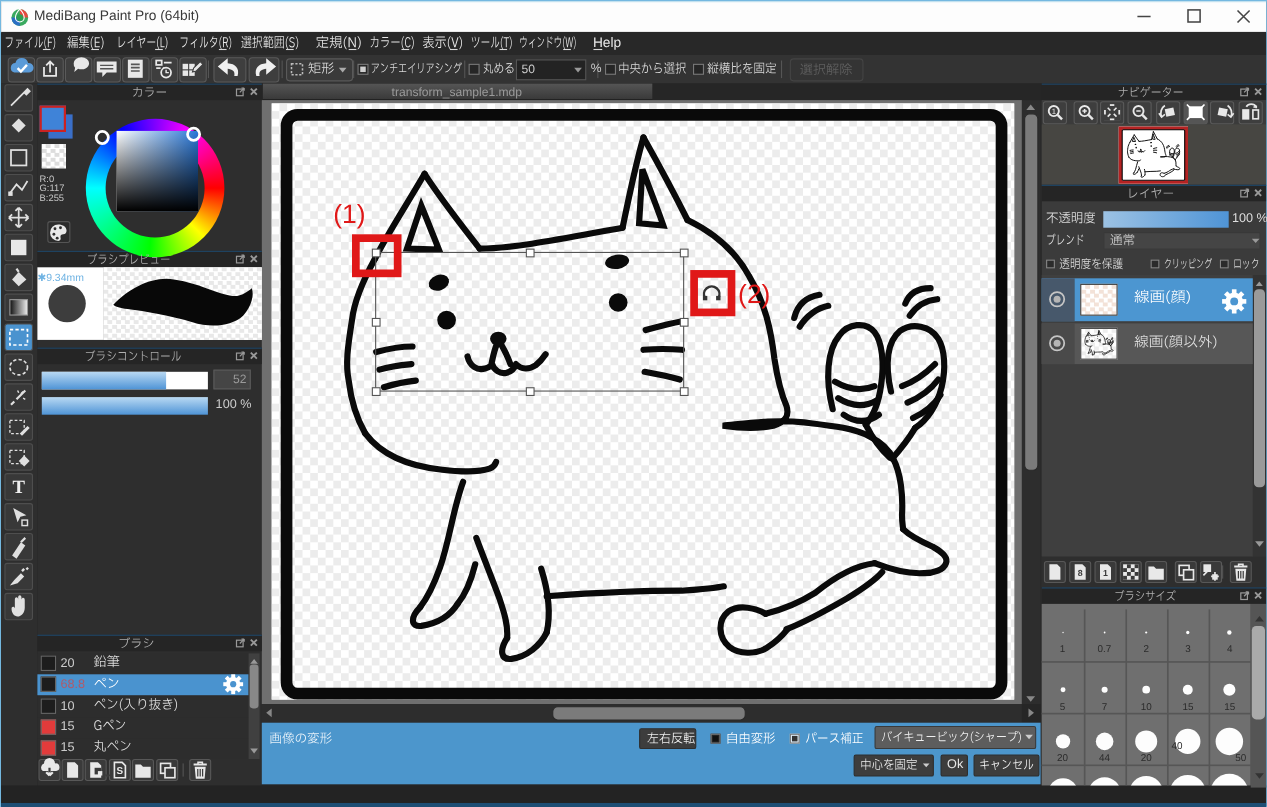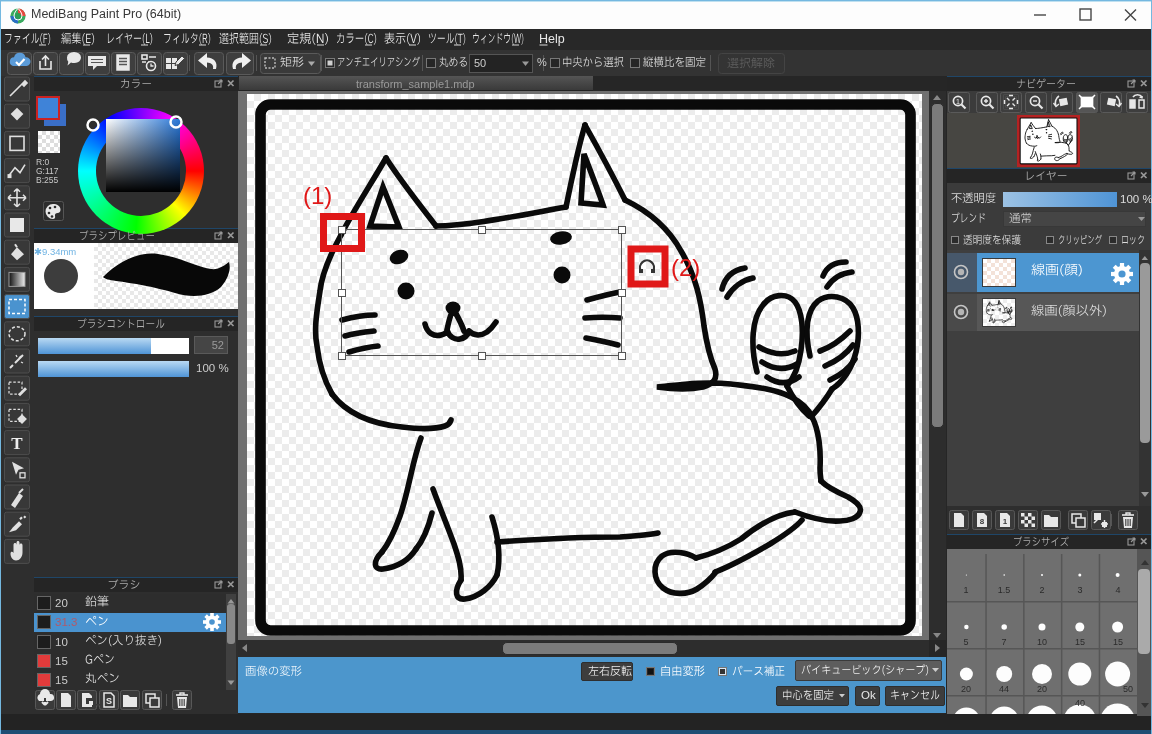--- a/index.html
+++ b/index.html
@@ -58,21 +58,21 @@
 <div class="abs" style="left:37px;top:596px;width:14px;height:14px;background:#1d1d1d;border:1px solid #666;box-sizing:border-box"></div>
 <div class="abs" style="left:34px;top:613px;width:192px;height:19px;background:#4a93cf"></div>
 <div class="abs" style="left:37px;top:615px;width:14px;height:14px;background:#1d1d1d;border:1px solid #666;box-sizing:border-box"></div>
 <div class="abs" style="left:34px;top:633px;width:192px;height:19px;background:#2d2d2d"></div>
 <div class="abs" style="left:37px;top:635px;width:14px;height:14px;background:#1d1d1d;border:1px solid #666;box-sizing:border-box"></div>
 <div class="abs" style="left:34px;top:652px;width:192px;height:19px;background:#2d2d2d"></div>
 <div class="abs" style="left:37px;top:654px;width:14px;height:14px;background:#e23b3b;border:1px solid #666;box-sizing:border-box"></div>
 <div class="abs" style="left:34px;top:671px;width:192px;height:19px;background:#2d2d2d"></div>
 <div class="abs" style="left:37px;top:673px;width:14px;height:14px;background:#e23b3b;border:1px solid #666;box-sizing:border-box"></div>
 <div class="txt" style="left:55px;top:597px;font-size:11.5px;color:#cccccc;">20</div>
-<div class="txt" style="left:55px;top:616px;font-size:11.5px;color:#b05a6a;">31.3</div>
+<div class="txt" style="left:55px;top:616px;font-size:11.5px;color:#b05a6a;">68.8</div>
 <div class="txt" style="left:55px;top:636px;font-size:11.5px;color:#cccccc;">10</div>
 <div class="txt" style="left:55px;top:655px;font-size:11.5px;color:#cccccc;">15</div>
 <div class="txt" style="left:55px;top:674px;font-size:11.5px;color:#cccccc;">15</div>
 <div class="abs" style="left:226px;top:594px;width:10px;height:96px;background:#404040"></div>
 <div class="abs" style="left:227px;top:604px;width:8px;height:40px;background:#888;border-radius:3px"></div>
 <div class="abs" style="left:947px;top:76px;width:204px;height:15px;background:#252525;border-top:1px solid #1f4668;box-sizing:border-box"></div>
 <div class="abs" style="left:947px;top:91px;width:204px;height:22px;background:#3b3b3b"></div>
 <div class="abs" style="left:947px;top:113px;width:204px;height:55px;background:#474642"></div>
 <div class="abs" style="left:1017px;top:115px;width:63px;height:52px;background:#fff;border:3px solid #b52222;box-sizing:border-box"></div>
 <div class="abs" style="left:947px;top:168px;width:204px;height:15px;background:#252525;border-top:1px solid #1f4668;box-sizing:border-box"></div>
@@ -117,33 +117,33 @@
     <circle cx="1042.0" cy="674" r="10.00" fill="#fdfdfd"></circle>
     <circle cx="1079.8" cy="674" r="11.50" fill="#fdfdfd"></circle>
     <circle cx="1117.6" cy="674" r="12.50" fill="#fdfdfd"></circle>
     <circle cx="966.4" cy="721" r="13.50" fill="#fdfdfd"></circle>
     <circle cx="1004.2" cy="721" r="14.50" fill="#fdfdfd"></circle>
     <circle cx="1042.0" cy="721" r="15.50" fill="#fdfdfd"></circle>
     <circle cx="1079.8" cy="721" r="16.50" fill="#fdfdfd"></circle>
     <circle cx="1117.6" cy="721" r="17.50" fill="#fdfdfd"></circle>
   </svg>
 <div class="txt" style="left:951px;top:585px;width:30px;text-align:center;font-size:9px;color:#2b2b2b;">1</div>
-<div class="txt" style="left:989px;top:585px;width:30px;text-align:center;font-size:9px;color:#2b2b2b;">1.5</div>
+<div class="txt" style="left:989px;top:585px;width:30px;text-align:center;font-size:9px;color:#2b2b2b;">0.7</div>
 <div class="txt" style="left:1027px;top:585px;width:30px;text-align:center;font-size:9px;color:#2b2b2b;">2</div>
 <div class="txt" style="left:1065px;top:585px;width:30px;text-align:center;font-size:9px;color:#2b2b2b;">3</div>
 <div class="txt" style="left:1103px;top:585px;width:30px;text-align:center;font-size:9px;color:#2b2b2b;">4</div>
 <div class="txt" style="left:951px;top:637px;width:30px;text-align:center;font-size:9px;color:#2b2b2b;">5</div>
 <div class="txt" style="left:989px;top:637px;width:30px;text-align:center;font-size:9px;color:#2b2b2b;">7</div>
 <div class="txt" style="left:1027px;top:637px;width:30px;text-align:center;font-size:9px;color:#2b2b2b;">10</div>
 <div class="txt" style="left:1065px;top:637px;width:30px;text-align:center;font-size:9px;color:#2b2b2b;">15</div>
 <div class="txt" style="left:1103px;top:637px;width:30px;text-align:center;font-size:9px;color:#2b2b2b;">15</div>
 <div class="txt" style="left:951px;top:684px;width:30px;text-align:center;font-size:9px;color:#2b2b2b;">20</div>
 <div class="txt" style="left:989px;top:684px;width:30px;text-align:center;font-size:9px;color:#2b2b2b;">44</div>
 <div class="txt" style="left:1027px;top:684px;width:30px;text-align:center;font-size:9px;color:#2b2b2b;">20</div>
-<div class="txt" style="left:1065px;top:698px;width:30px;text-align:center;font-size:9px;color:#2b2b2b;">40</div>
+<div class="txt" style="left:1065px;top:673px;width:30px;text-align:left;font-size:9px;color:#2b2b2b;">40</div>
 <div class="txt" style="left:1103px;top:684px;width:30px;text-align:right;font-size:9px;color:#2b2b2b;">50</div>
 <div class="abs" style="left:1137px;top:549px;width:14px;height:167px;background:#555"></div>
 <div class="abs" style="left:1138px;top:569px;width:12px;height:85px;background:#aaa;border-radius:4px"></div>
 <div class="abs" style="left:78px;top:108px;width:126px;height:126px;border-radius:50%;background:conic-gradient(from 90deg,#f00,#ff0 45deg,#0f0 95deg,#0ff 180deg,#00f 240deg,#f0f 300deg,#f00 360deg);"></div>
 <div class="abs" style="left:96px;top:126px;width:90px;height:90px;border-radius:50%;background:#2e2e2e"></div>
 <div class="abs" style="left:106px;top:119px;width:74px;height:73px;background:linear-gradient(to bottom,rgba(0,0,0,0) 0%,#000 100%),linear-gradient(to right,#fff 0%,#2a78d8 100%);"></div>
 <div class="txt" style="left:539px;top:32px;font-size:12.5px;color:#e8e8e8;">Help</div>
 <div class="txt" style="left:474px;top:57px;font-size:11px;color:#cccccc;">50</div>
 <div class="txt" style="left:537px;top:56px;font-size:11px;color:#cccccc;">%</div>
 <div class="txt" style="left:303px;top:182px;font-size:24px;color:#e01818;">(1)</div>

